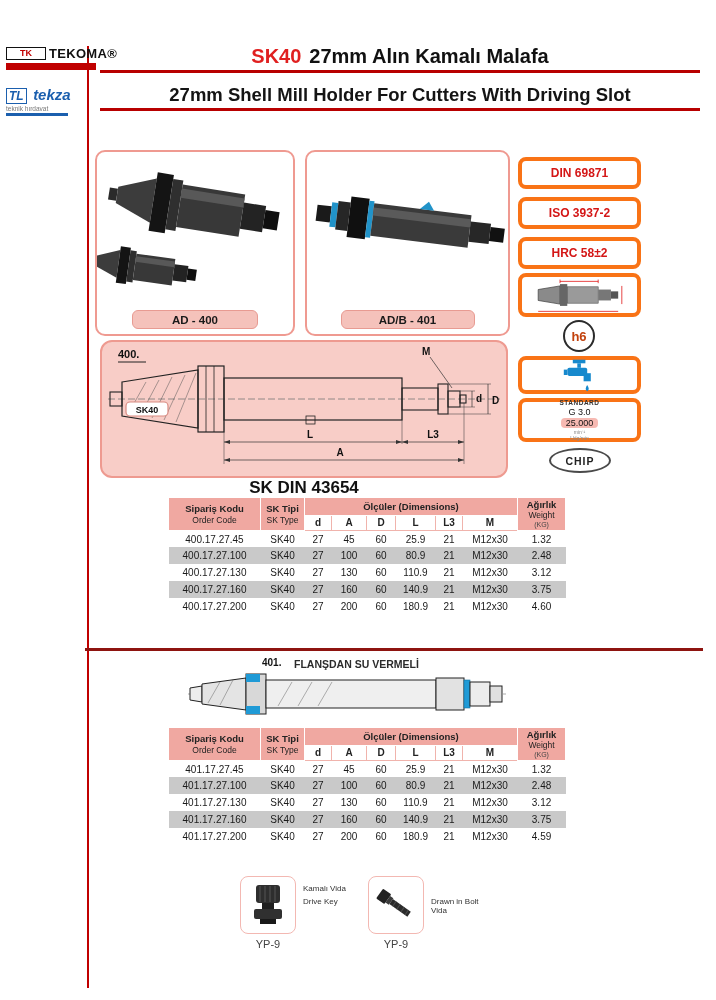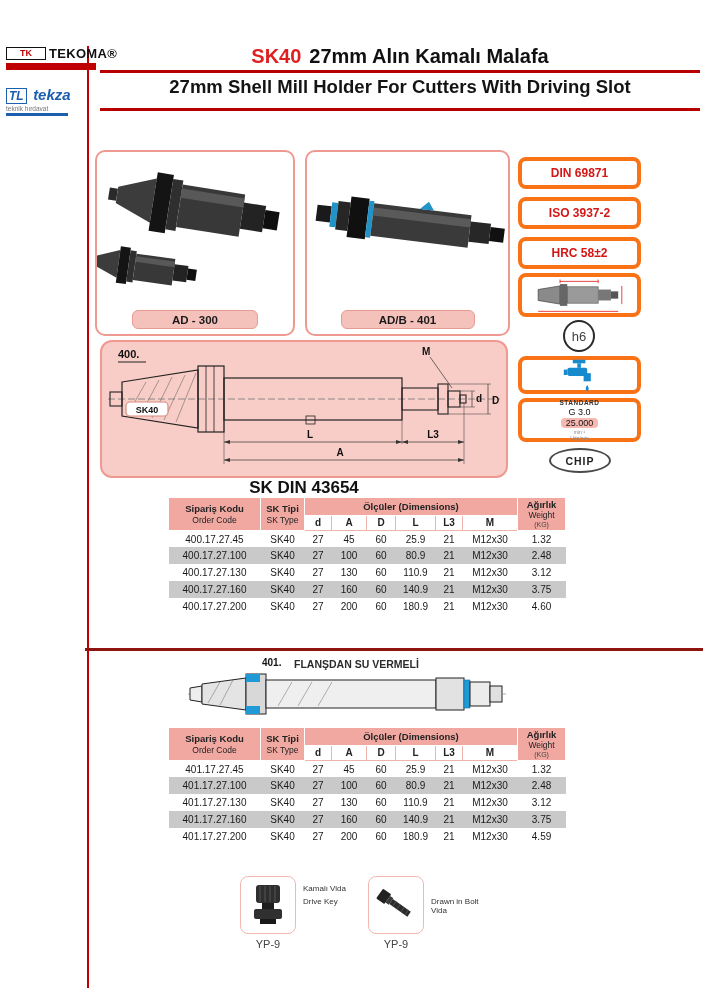--- a/index.html
+++ b/index.html
@@ -5,21 +5,21 @@
   *{margin:0;padding:0;box-sizing:border-box}
   html,body{width:716px;height:1000px}
   body{position:relative;background:#fff;font-family:"Liberation Sans",sans-serif;overflow:hidden;color:#111}
   .abs{position:absolute}
 
   
   .vline{left:87px;top:46px;width:2px;height:942px;background:#c00000}
   .redline{height:3px;background:#b80000}
   .title1{left:100px;top:45px;width:600px;text-align:center;font-size:20px;font-weight:bold}
   .title1 .code{color:#e02020;margin-right:8px}
-  .title2{left:100px;top:76px;width:600px;text-align:center;font-size:18.5px;font-weight:bold;color:#141414}
+  .title2{left:100px;top:84px;width:600px;text-align:center;font-size:18.5px;font-weight:bold;color:#141414}
 
   .brand1{left:6px;top:46px;width:92px}
   .brand1-row{display:flex;align-items:center;gap:3px}
   .tk-icon{display:inline-block;border:1.5px solid #111;font-weight:bold;font-size:9px;padding:1px 13px;color:#c00000;line-height:1}
   .tekoma-name{font-weight:bold;font-size:13px;color:#111;letter-spacing:.3px}
   .tekoma-bar{height:7px;background:#c00000;margin-top:2px;width:90px}
   .brand2{left:6px;top:86px;width:92px}
   .tl-icon{display:inline-block;font-weight:bold;font-style:italic;font-size:12px;color:#1b5fae;border:1.5px solid #1b5fae;padding:0 2px;margin-right:2px;line-height:1.2}
   .tekza-name{font-weight:bold;font-style:italic;font-size:15px;color:#1b5fae}
   .tekza-sub{font-size:6.5px;color:#777;margin-top:1px}
@@ -28,21 +28,21 @@
   
   .pbox{border:2px solid #ef9a91;border-radius:10px;background:#fff}
   .plabel{position:absolute;left:50%;transform:translateX(-50%);bottom:5px;width:126px;height:19px;
           border:1.5px solid #e89b92;border-radius:6px;background:#f5c2bb;font-size:11.5px;font-weight:600;
           display:flex;align-items:center;justify-content:center;color:#1a1a1a}
 
   
   .badge{left:518px;width:123px;border:4px solid #f97316;border-radius:8px;background:#fff;
          color:#d41616;font-weight:bold;font-size:12px;display:flex;align-items:center;justify-content:center}
   .h6circle{left:563px;top:320px;width:32px;height:32px;border:2.5px solid #2b2b2b;border-radius:50%;
-            background:#fff;color:#404040;font-weight:normal;font-size:13px;display:flex;align-items:center;justify-content:center}
+            background:#fff;color:#c2410c;font-weight:bold;font-size:13px;display:flex;align-items:center;justify-content:center}
   .stdbox{flex-direction:column;color:#222;font-weight:normal;justify-content:center;gap:1px}
   .std-l1{font-size:6.5px;font-weight:bold;letter-spacing:.5px;color:#333}
   .std-l2{font-size:9px;color:#111}
   .std-chip{font-size:9px;background:#f6b9b2;border-radius:4px;padding:0 5px;color:#111}
   .std-l4{font-size:5px;color:#888;text-align:center;line-height:1.2}
   .chip-oval{left:549px;top:448px;width:62px;height:25px;border:2px solid #4a4a4a;border-radius:50%;
              background:#fff;color:#222;font-weight:bold;font-size:10.5px;letter-spacing:1px;
              display:flex;align-items:center;justify-content:center}
 
   
@@ -119,21 +119,21 @@
       <rect x="-8" y="30" width="8" height="12" fill="#2a2a2a"></rect>
       <polygon points="0,28 36,14 36,58 0,44" fill="#3c3c3c"></polygon>
       <rect x="36" y="8" width="16" height="58" fill="#141414"></rect>
       <rect x="52" y="12" width="10" height="50" fill="#2f2f2f"></rect>
       <rect x="62" y="16" width="62" height="42" fill="#383838"></rect>
       <rect x="62" y="20" width="62" height="9" fill="#585858"></rect>
       <rect x="124" y="24" width="22" height="26" fill="#232323"></rect>
       <rect x="146" y="28" width="14" height="18" fill="#0f0f0f"></rect>
     </g>
   </svg>
-  <div class="plabel">AD - 300</div>
+  <div class="plabel">AD - 400</div>
 </div>
 
 <div class="abs pbox" style="left:305px;top:150px;width:205px;height:186px">
   <svg viewBox="0 0 196 152" width="200" height="156">
     <g transform="translate(8,36) rotate(7 90 40)">
       <rect x="0" y="26" width="14" height="16" fill="#1a1a1a"></rect>
       <rect x="14" y="22" width="6" height="24" fill="#2193c9"></rect>
       <rect x="20" y="20" width="12" height="28" fill="#262626"></rect>
       <rect x="32" y="14" width="18" height="40" fill="#101010"></rect>
       <rect x="50" y="16" width="5" height="36" fill="#2193c9"></rect>

